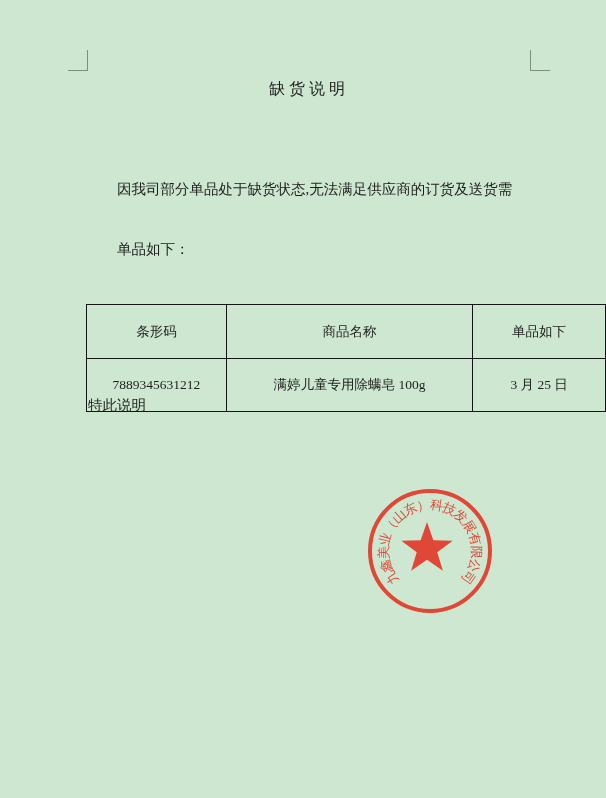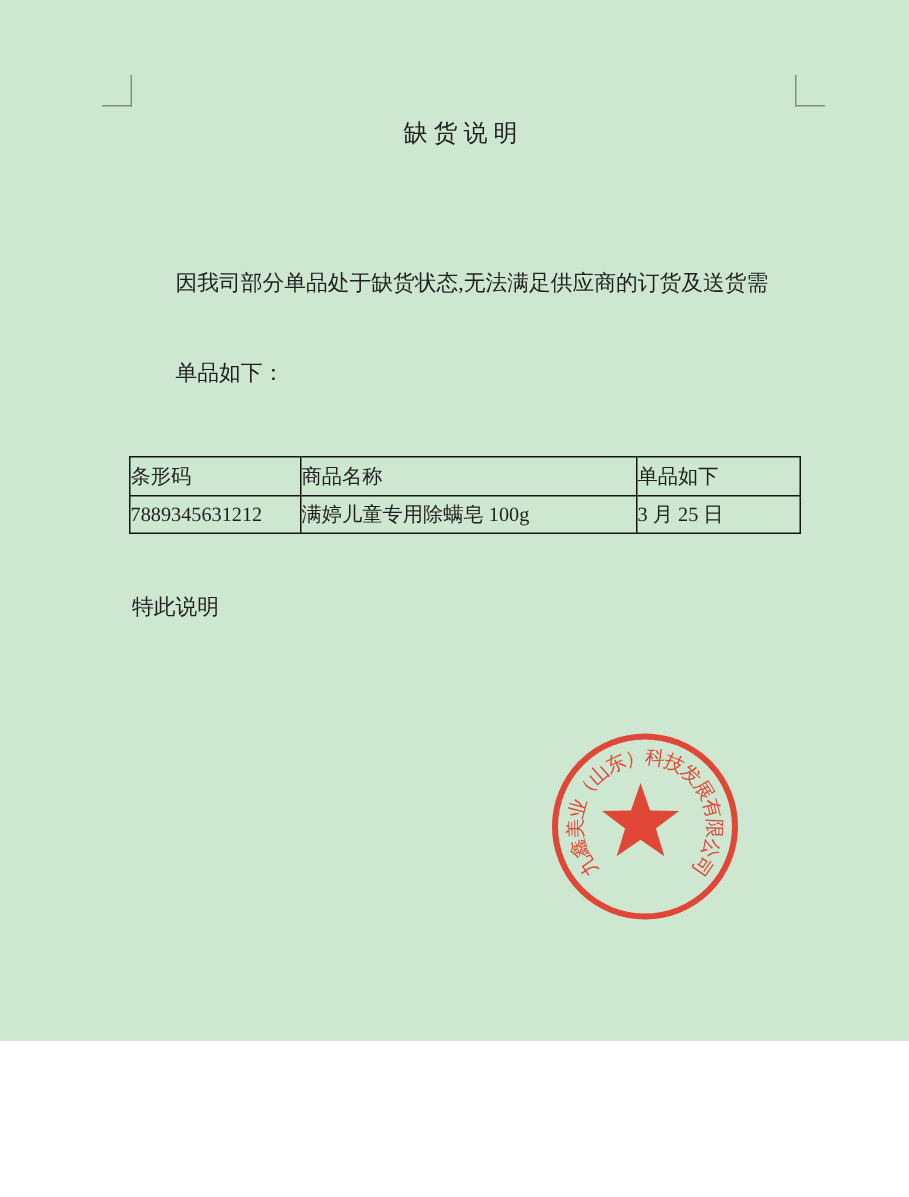--- a/index.html
+++ b/index.html
@@ -3,21 +3,21 @@
 <meta charset="utf-8">
 <style>
   html, body { margin: 0; padding: 0; }
   body {
     font-family: "Liberation Serif", "DejaVu Serif", serif;
     -webkit-font-smoothing: antialiased;
   }
   .page {
     position: relative;
     width: 606px;
-    height: 694px;
+    height: 798px;
     background: #cde7d0;
     overflow: hidden;
     color: #1f1f1f;
   }
   .mark {
     position: absolute;
     background: #7f8f7f;
   }
   .abs { position: absolute; z-index: 2; }
   .doc-title {
@@ -38,24 +38,24 @@
   .closing      { left: 88px;  top: 396px; }
   .product-table {
     position: absolute;
     left: 86px; top: 304px;
     border-collapse: collapse;
     font-size: 13.5px;
     z-index: 2;
   }
   .product-table th, .product-table td {
     border: 1.5px solid #151515;
-    text-align: left;
+    text-align: center;
     vertical-align: middle;
     font-weight: normal;
-    padding: 0;
+    padding: 14px;
     white-space: nowrap;
   }
   .product-table th { height: 25px; }
   .product-table td { height: 24px; }
   .col-barcode { width: 113px; }
   .col-name    { width: 223px; }
   .col-arrival { width: 108px; }
   .company-line {
     top: 534px; right: 76px;
     font-size: 13.5px;

